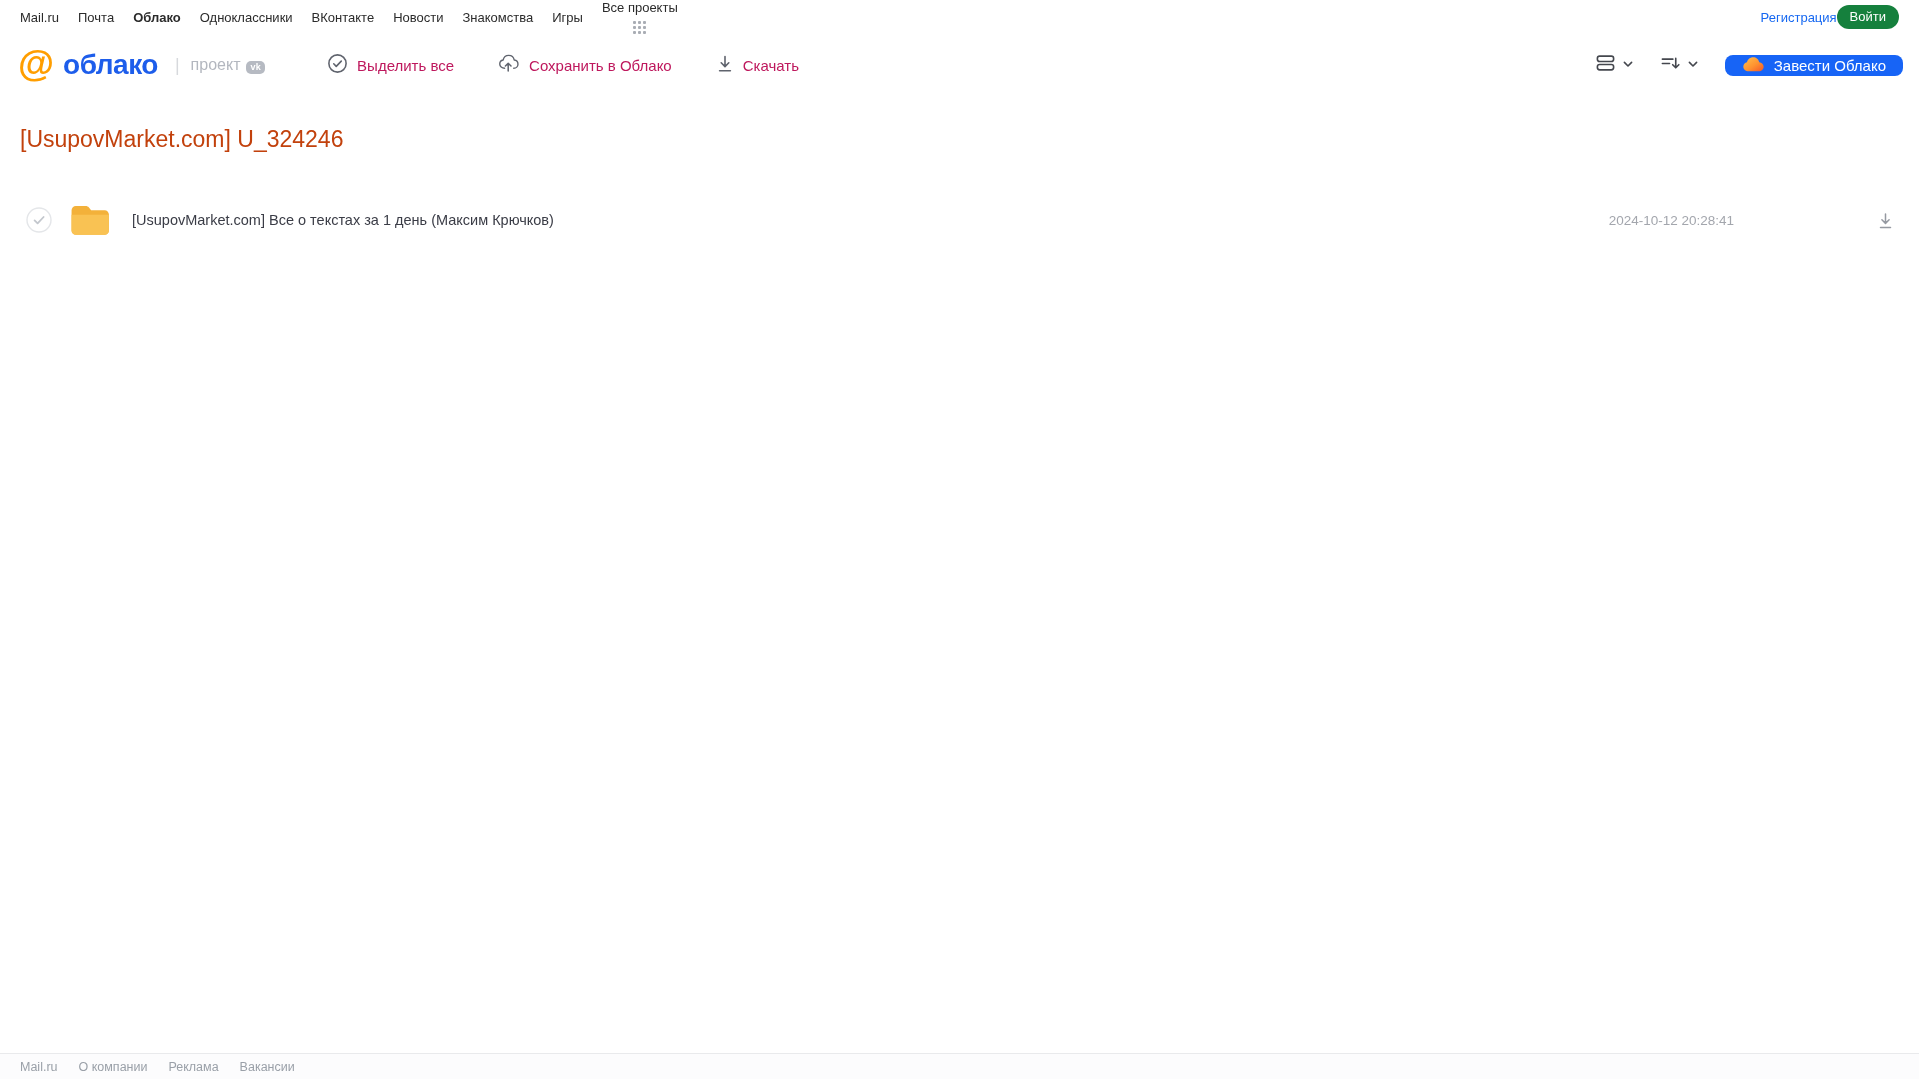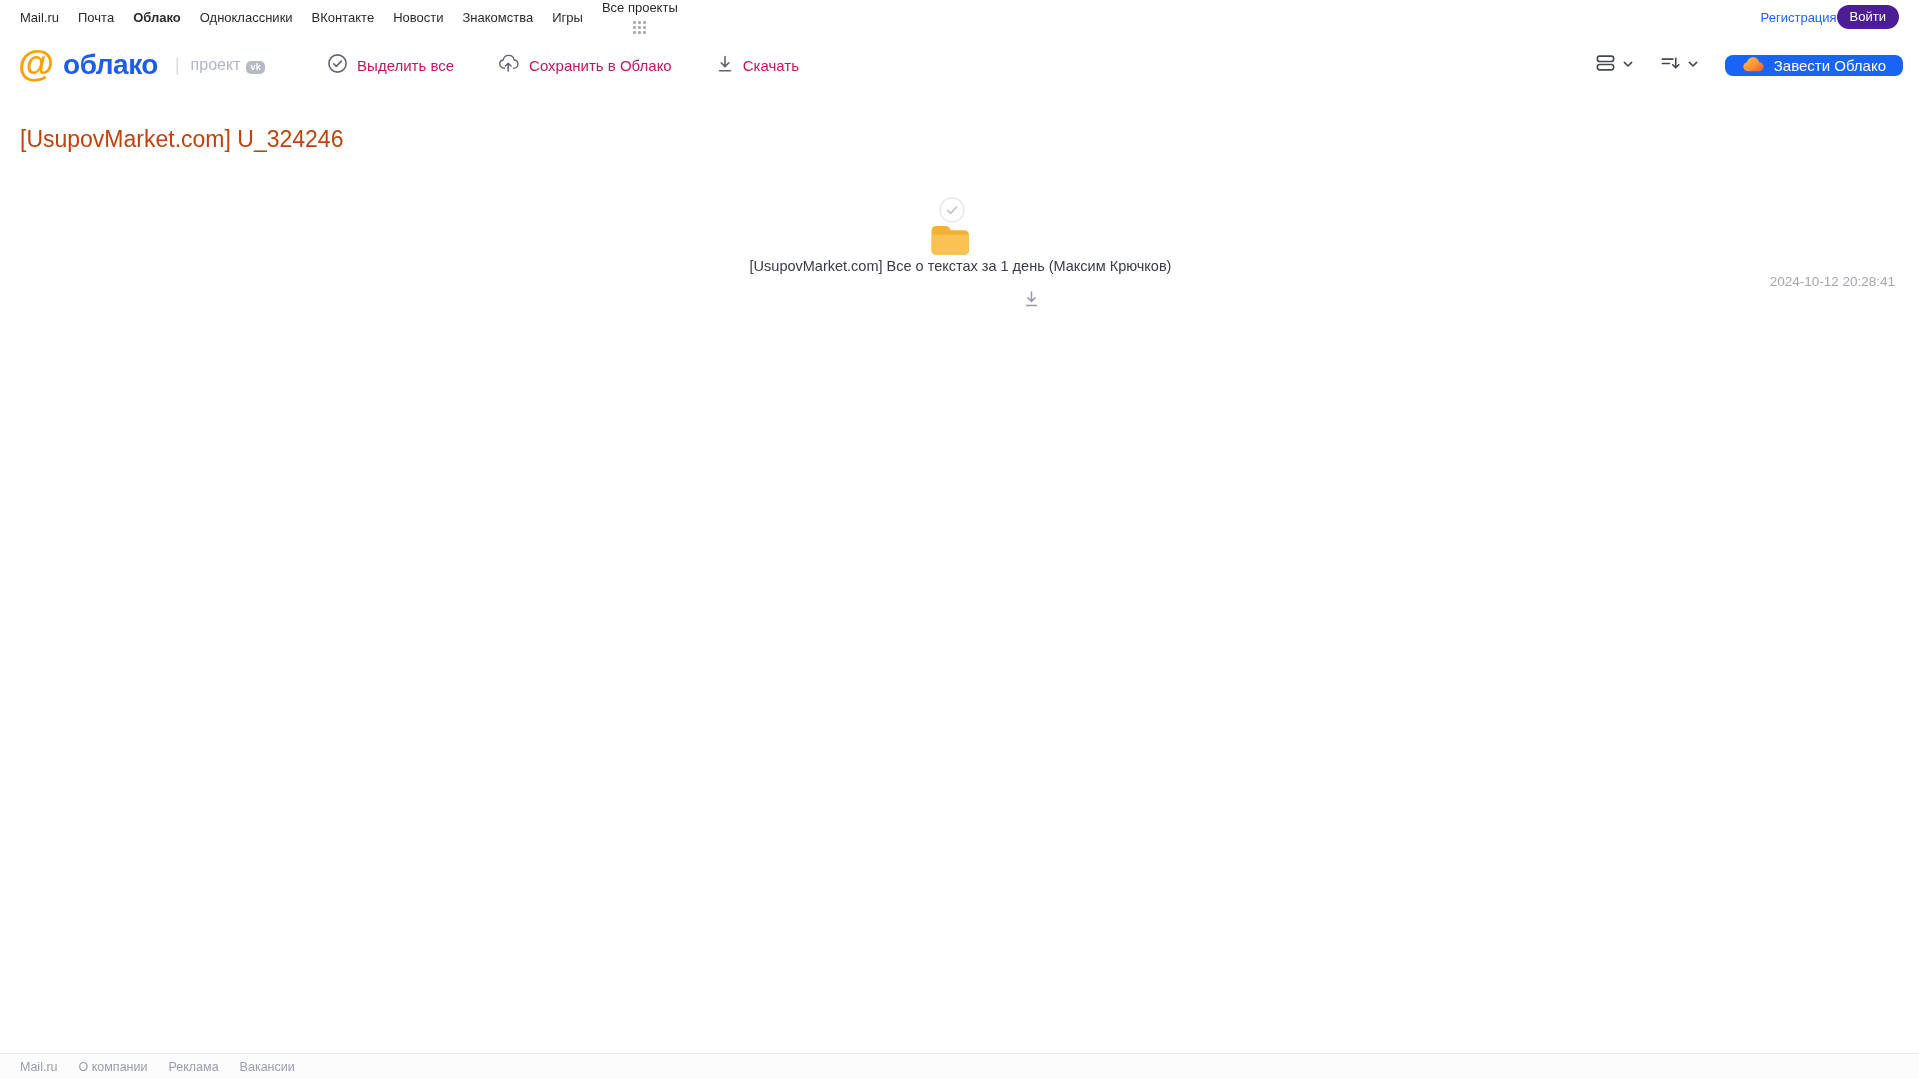--- a/index.html
+++ b/index.html
@@ -10,21 +10,21 @@
   
   .topnav { display:flex; align-items:center; height:34px; padding:0 20px; font-size:13px; }
   .topnav-links { display:flex; align-items:center; gap:19px; }
   .topnav-links .nav-link { color:#2b2b2b; cursor:pointer; }
   .topnav-links .nav-link.active { font-weight:bold; }
   .allprojects { display:flex; align-items:center; gap:6px; cursor:pointer;flex-direction:column; }
   .grid-dots { display:grid; grid-template-columns:repeat(3,3px); grid-gap:2px; }
   .grid-dots i { width:3px; height:3px; background:#a9adb4; border-radius:1px; }
   .topnav-right { margin-left:auto; display:flex; align-items:center; gap:0; }
   .register-link { color:#1668f1; cursor:pointer; }
-  .login-btn { background:#4c1d95; color:#fff; border:none; border-radius:13px;
+  .login-btn { background:#15803d; color:#fff; border:none; border-radius:13px;
     padding:4px 13px 5px; font-size:13px; font-family:inherit; cursor:pointer; }
 
   
   .header { display:flex; align-items:center; height:62px; padding:0 16px 0 18px; }
   .logo { display:flex; align-items:center; gap:9px; cursor:pointer; }
   .logo-at { font-size:37px; font-weight:bold; color:#ff9e00; line-height:1;
     transform:translateY(-2px); }
   .logo-text { font-size:28px; font-weight:bold; color:#1d5deb; letter-spacing:-0.5px; }
   .logo-divider { color:#d7d9dd; font-size:18px; margin:0 2px 0 8px; font-weight:300;}
   .project { display:flex; align-items:flex-end; gap:6px; color:#b3b7bf; font-size:16px; }
@@ -37,21 +37,21 @@
 
   .header-right { margin-left:auto; display:flex; align-items:center; gap:26px; }
   .icon-drop { display:flex; align-items:center; gap:6px; cursor:pointer; }
   .cta-btn { display:flex; align-items:center; gap:9px; background:#1764f6; color:#fff;
     border:none; border-radius:8px; height:21px; padding:0 17px; font-size:15px;
     font-family:inherit; cursor:pointer; }
 
   
   .page-title { margin:30px 0 0 20px; font-size:23px; font-weight:500; color:#c2410c; }
   .file-list { margin-top:44px; }
-  .file-row { display:flex; align-items:center; height:46px; padding:0 24px 0 26px; cursor:default;flex-direction:column; }
+  .file-row { display:flex; align-items:center; height:46px; padding:0 24px 0 26px; cursor:default; }
   .row-check { margin-right:17px; cursor:pointer; display:flex; }
   .row-folder { margin-right:20px; display:flex; }
   .file-name { color:#3a3c46; font-size:14.5px; cursor:pointer; }
   .file-date { margin-left:auto; color:#a3a6ad; font-size:13.5px; }
   .row-download { margin-left:142px; cursor:pointer; display:flex; }
 
   
   .footer { position:absolute; left:0; right:0; bottom:0; height:26px;
     border-top:1px solid #e9eaec; background:#fcfcfd; display:flex; align-items:center;
     justify-content:space-between; padding:0 20px; font-size:12.5px; color:#9aa0a8; }

